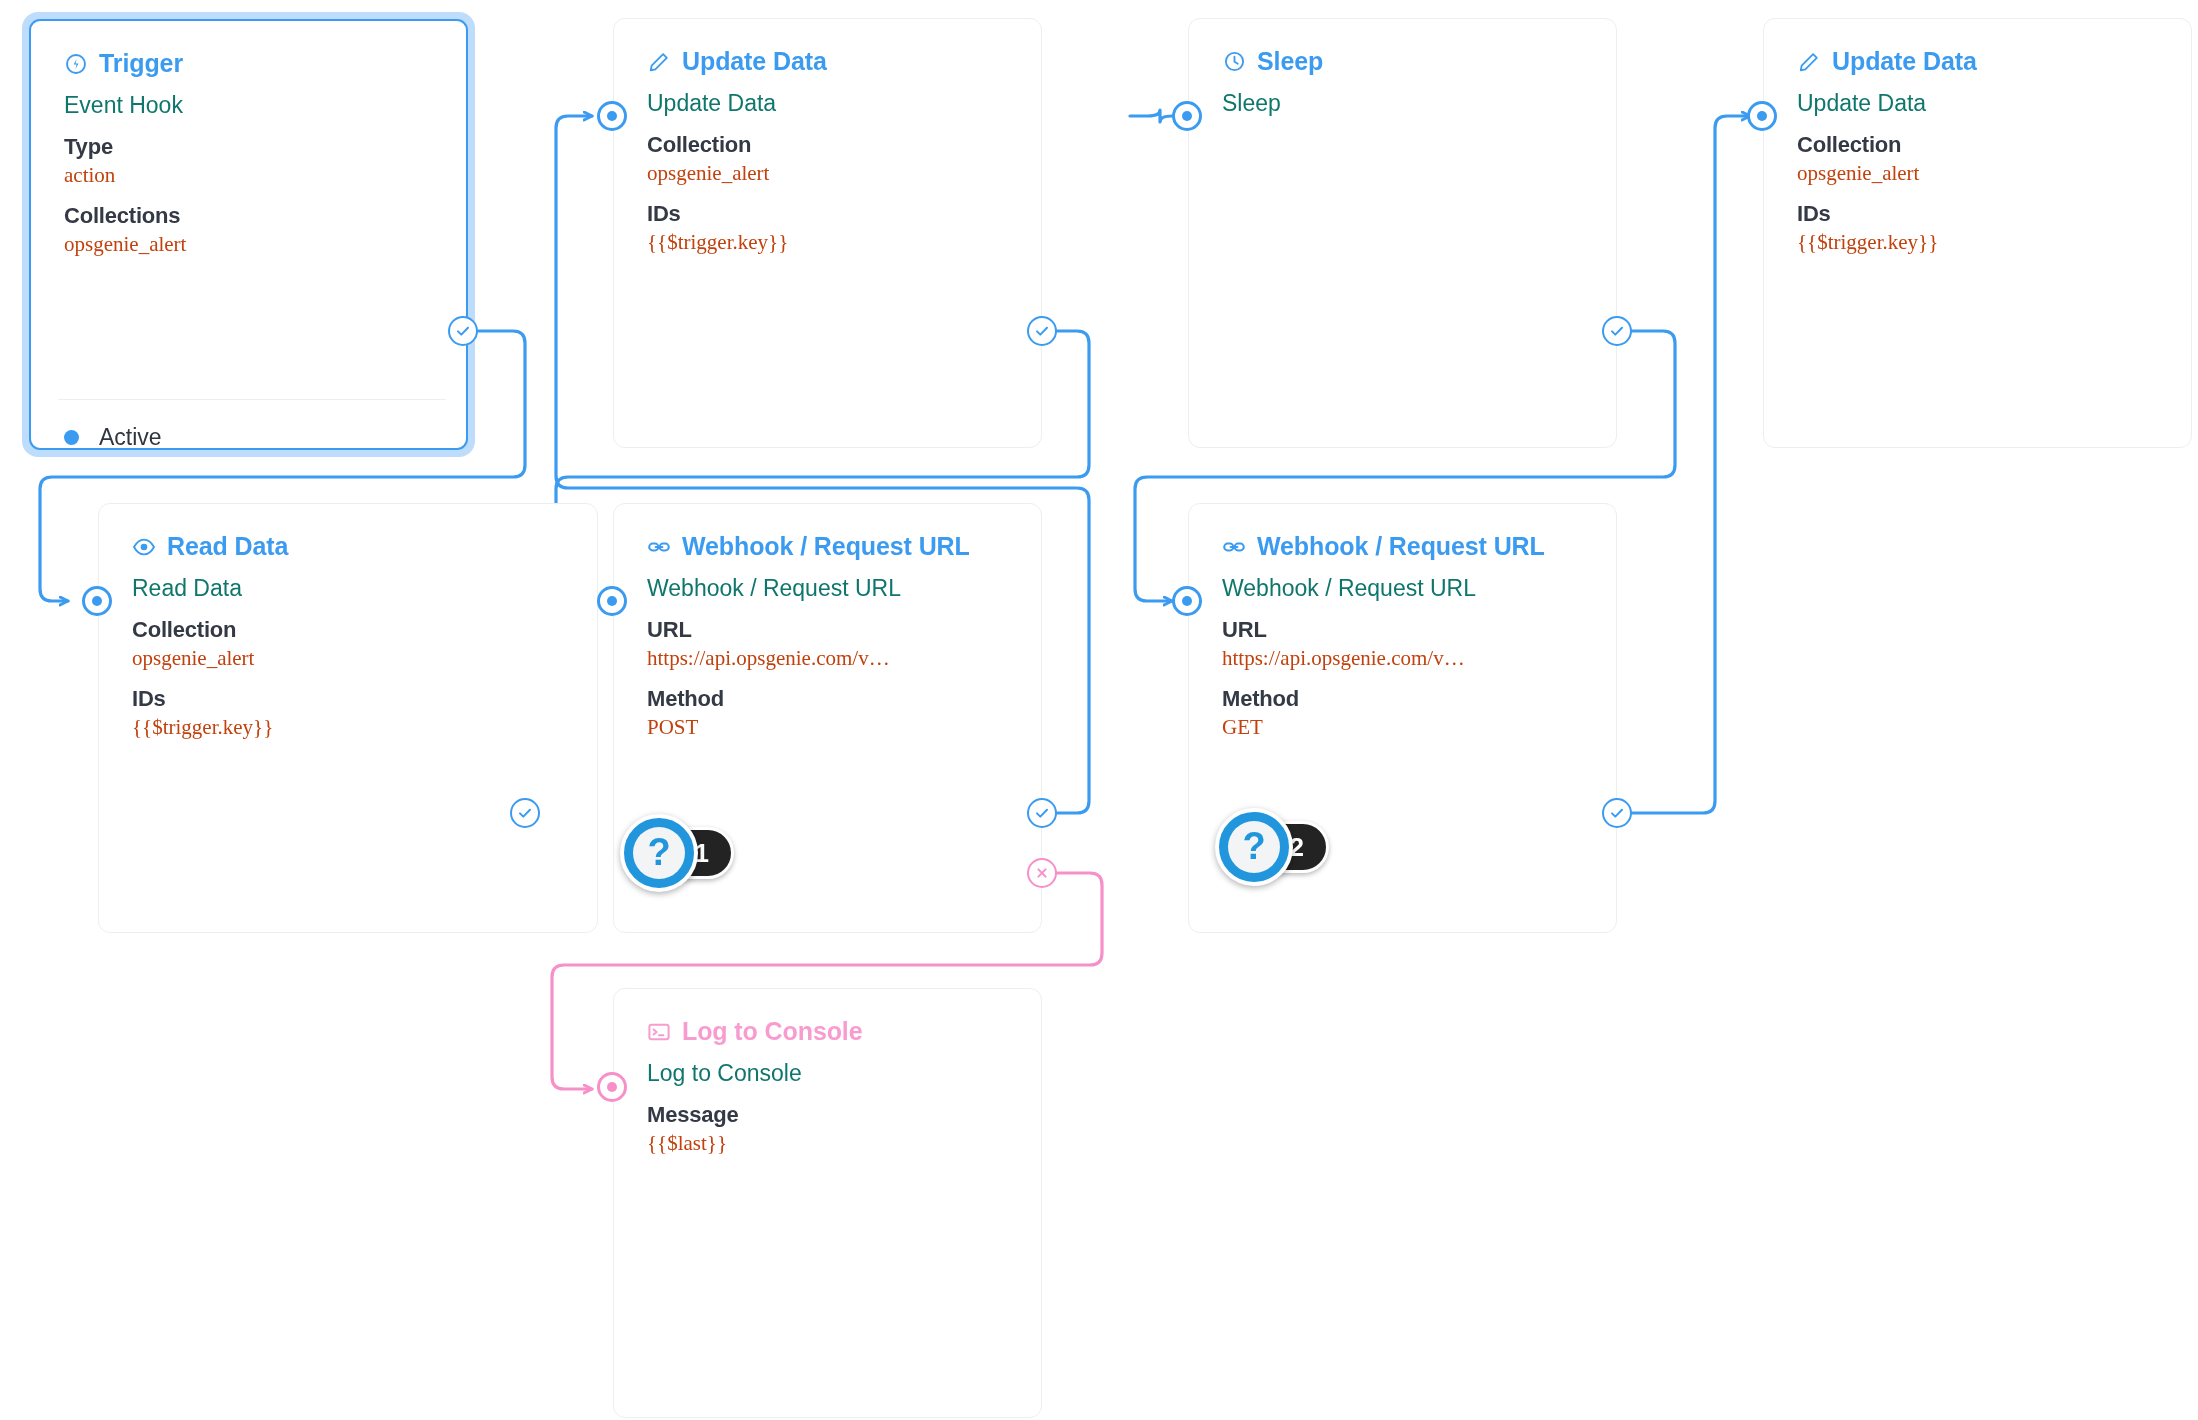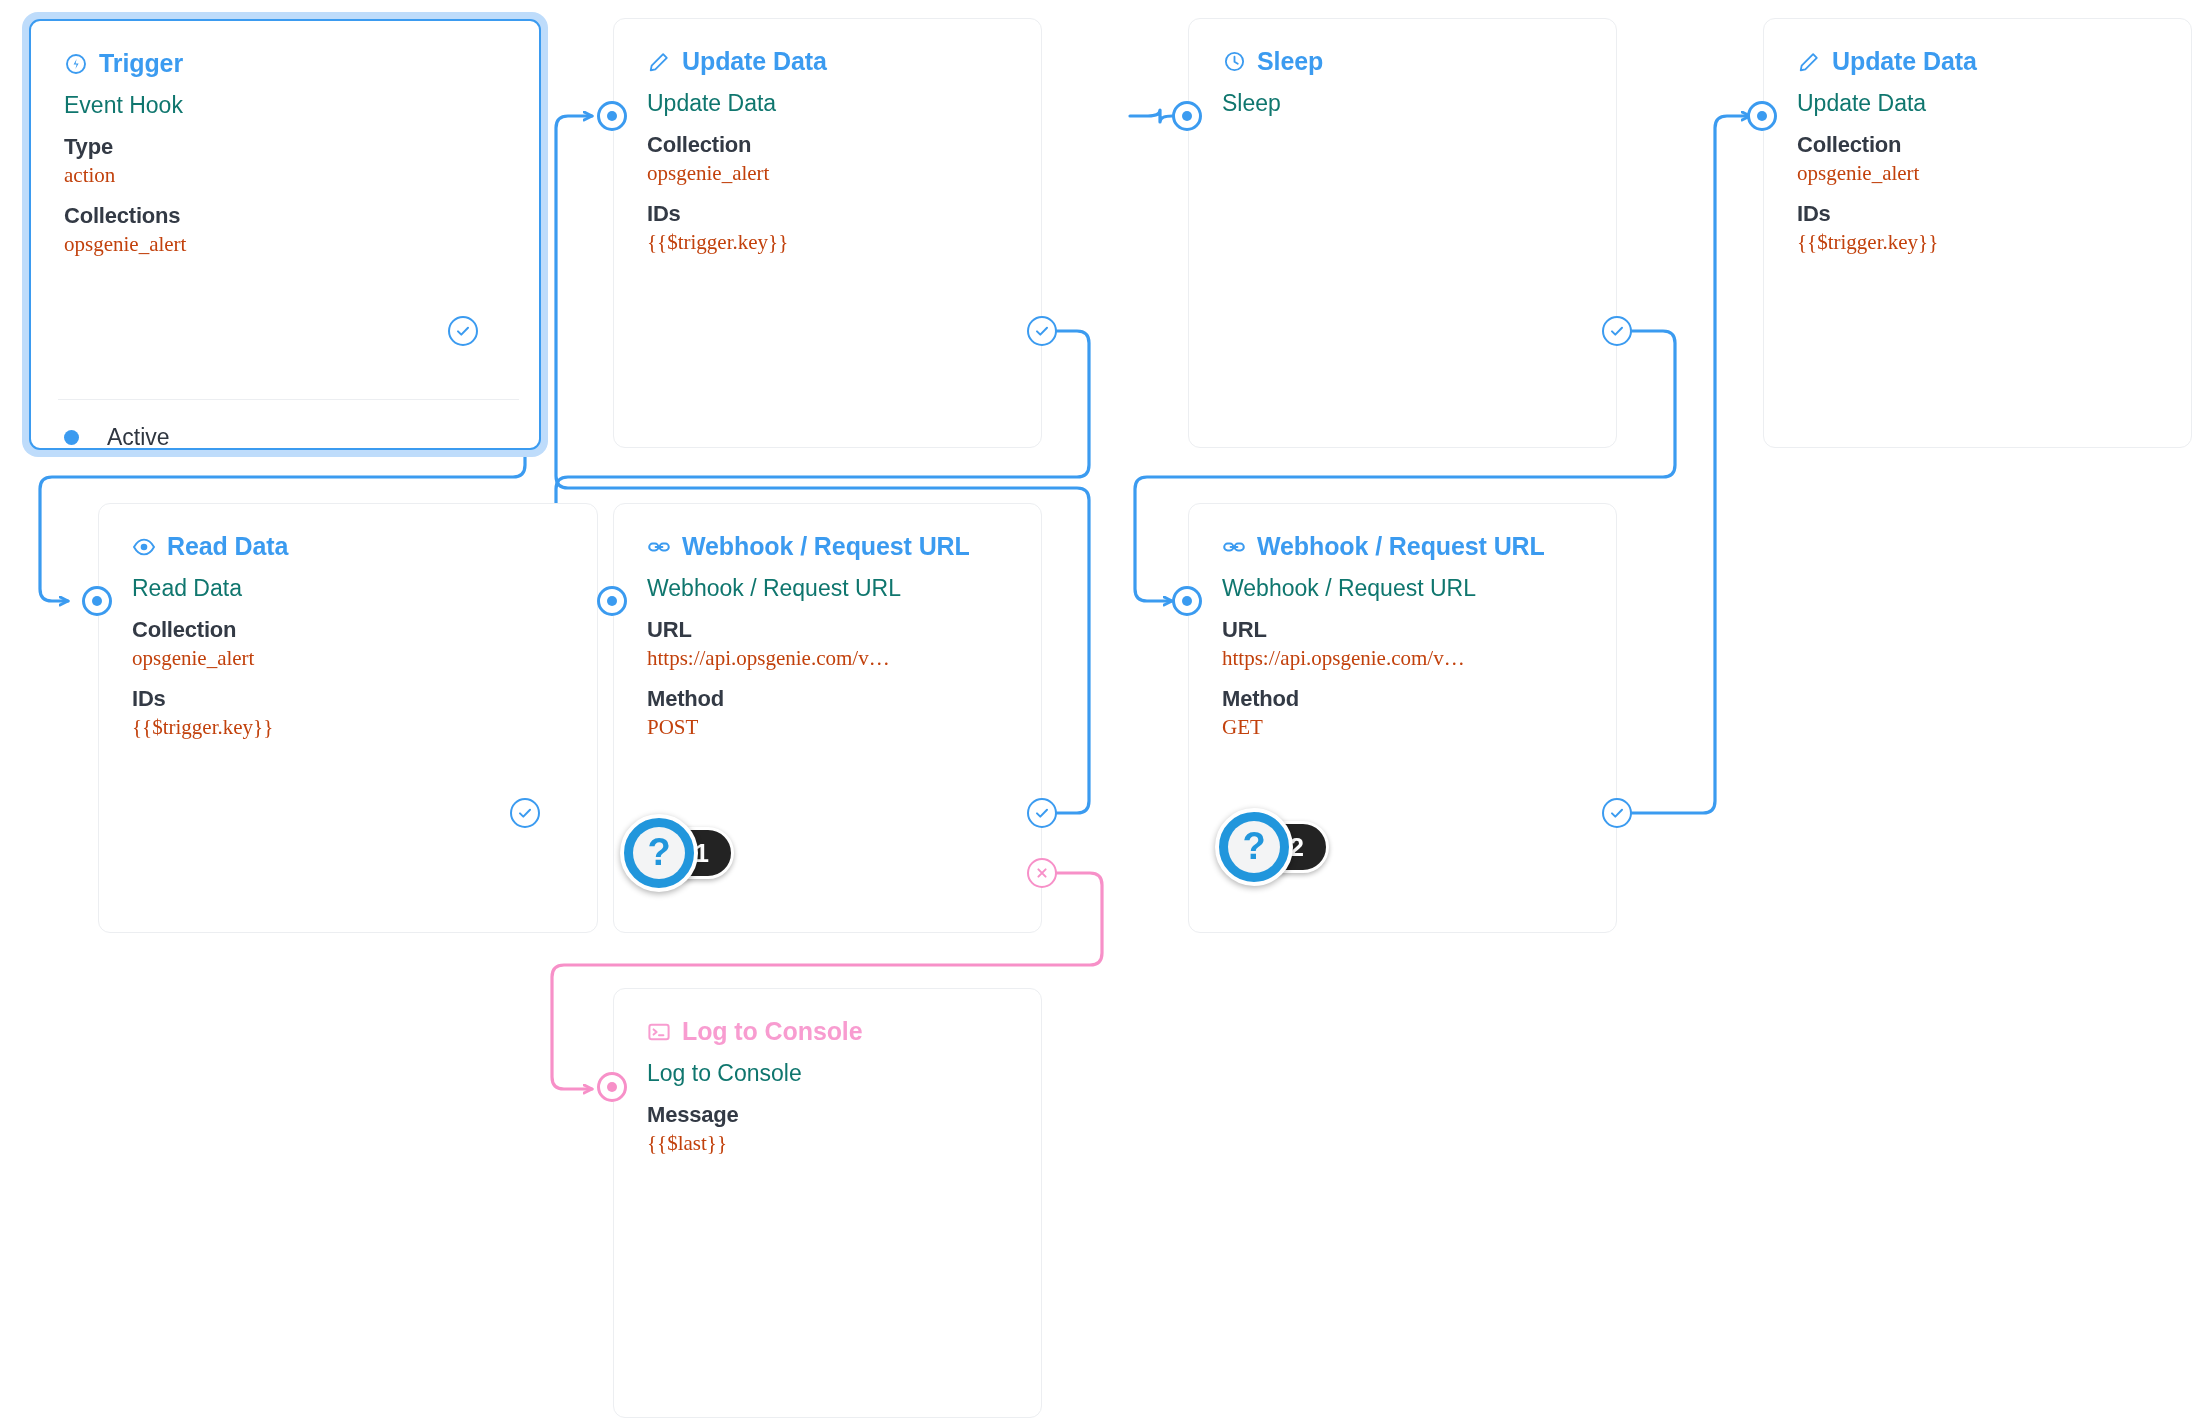--- a/index.html
+++ b/index.html
@@ -100,21 +100,21 @@
     left: 27px;
     right: 20px;
     height: 1px;
     background: #eceef1;
   }
   .status-row {
     position: absolute;
     left: 33px;
     display: flex;
     align-items: center;
-    gap: 28px;
+    gap: 20px;
     font-size: 23px;
     color: #2f3640;
   }
   .status-dot {
     width: 15px;
     height: 15px;
     border-radius: 50%;
     background: #3b9bf0;
     flex: 0 0 auto;
   }
@@ -243,21 +243,21 @@
       <path d="M 1130 116 L 1148 116 Q 1160 116 1160 110 L 1160 122 Q 1160 116 1172 116
                L 1185 116" marker-end="url(#arrowBlue)"></path>
     </g>
     <g fill="none" stroke="#f790c8" stroke-width="3.2" stroke-linecap="round" stroke-linejoin="round">
 
       <path d="M 1042 873 L 1090 873 Q 1102 873 1102 885 L 1102 953 Q 1102 965 1090 965
                L 564 965 Q 552 965 552 977 L 552 1077 Q 552 1089 564 1089 L 592 1089" marker-end="url(#arrowPink)"></path>
     </g>
   </svg>
 
-  <div class="card selected-wrap" style="left:22px; top:12px; width:526px; height:445px;">
+  <div class="card selected-wrap" style="left:22px; top:12px; width:453px; height:445px;">
     <div class="inner">
       <div class="card-head">
         <span class="hicon">
           <svg width="24" height="24" viewBox="0 0 24 24" fill="none" stroke="#3b9bf0" stroke-width="1.9">
             <circle cx="12" cy="12" r="9"></circle>
             <path d="M12.6 7 L9.6 12.4 h3 L11.4 17 l3.2-5.4h-3z" fill="#3b9bf0" stroke="none"></path>
           </svg>
         </span>
         <span>Trigger</span>
       </div>

